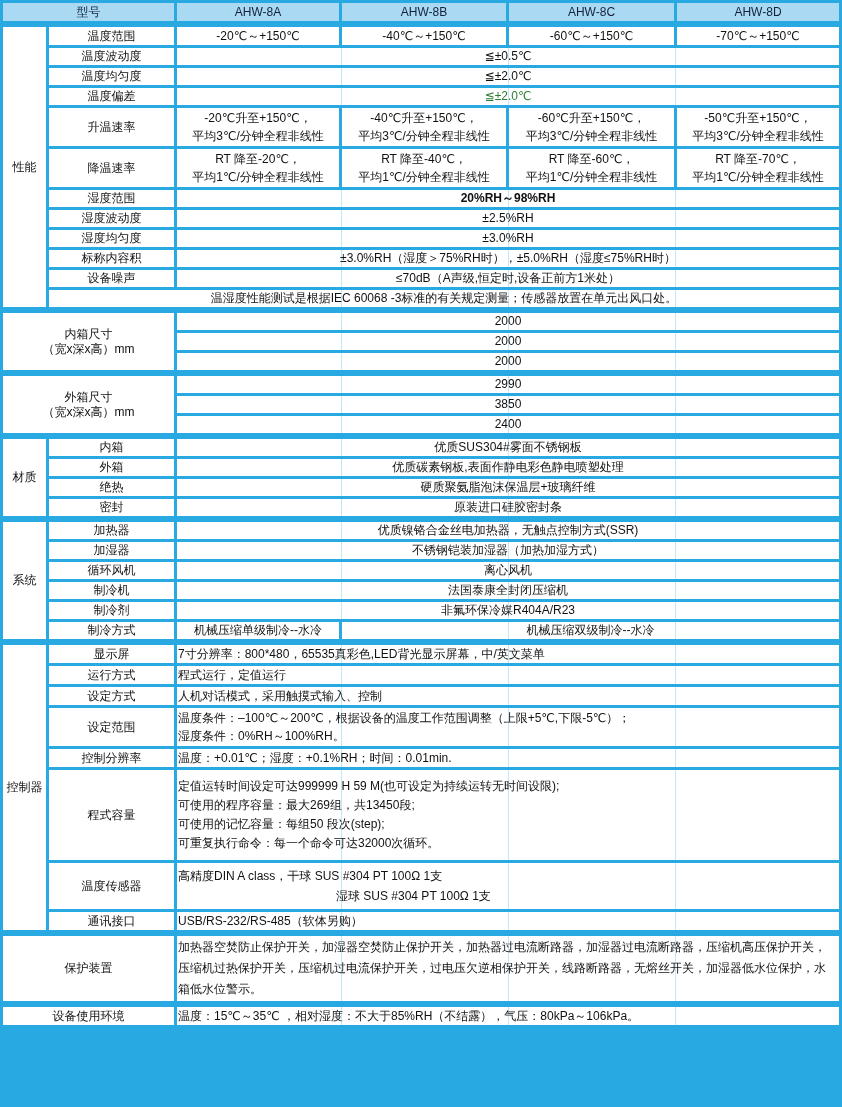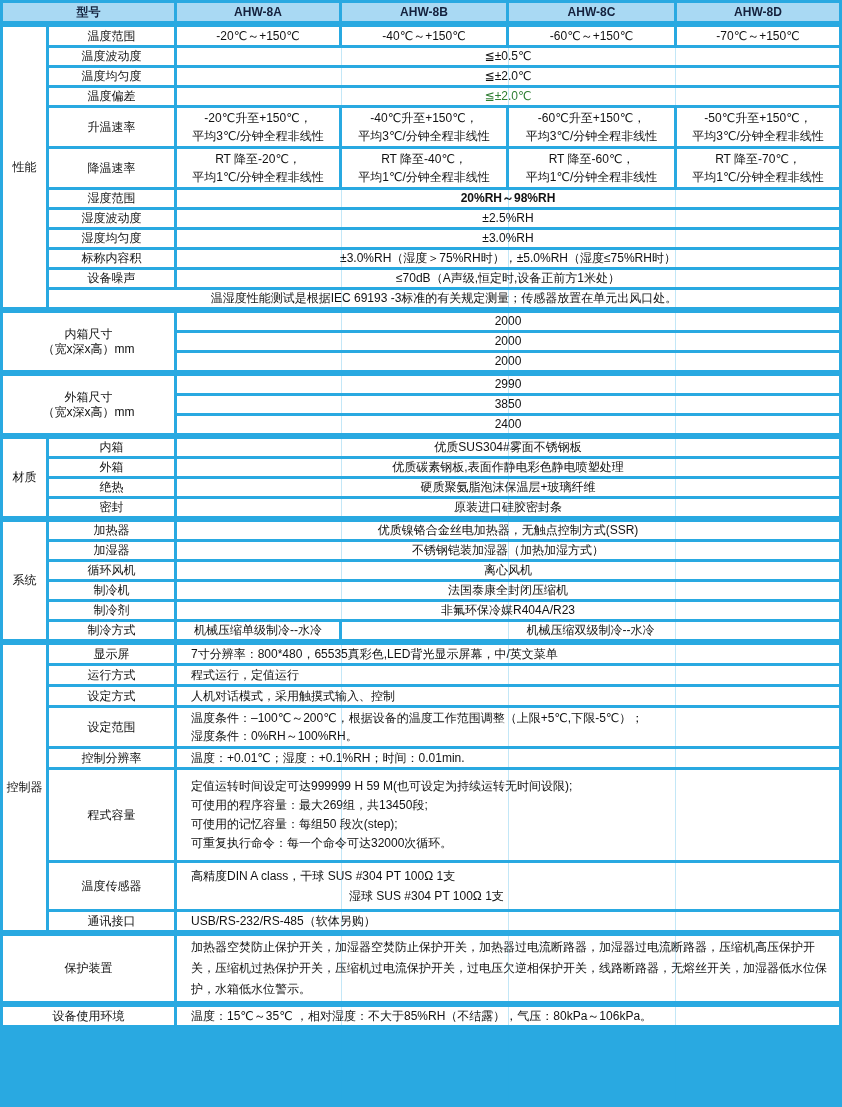--- a/index.html
+++ b/index.html
@@ -28,23 +28,23 @@
   col.c-d { width: 162px; }
   td {
     background: #ffffff;
     text-align: center;
     vertical-align: middle;
     padding: 1px 3px;
     height: 16px;
     line-height: 1.25;
     overflow: hidden;
   }
-  td.hdr { background: #a9d9f3; font-weight: bold; color: #14213d; }
+  td.hdr { background: #a9d9f3; font-weight: normal; color: #14213d; }
   td.title-cell { background: #a9d9f3; font-weight: bold; font-size: 12.5px; height: 22px; color: #14213d; }
-  td.left { text-align: left; padding-left: 14px; margin-top: 45px; }
+  td.left { text-align: left; padding-left: 1px; margin-top: 45px; }
   td.pre { white-space: pre-line; }
   td.h18 { height: 18px; }
   td.h38 { height: 38px; line-height: 18px; }
   td.h80 { height: 90px; line-height: 19px; }
   td.h46 { height: 46px; line-height: 20px; }
   td.h62 { height: 62px; line-height: 21px; }
   td.green { color: #2e7d32; }
   td.bold { font-weight: bold; }
   .sensor-line2 { padding-left: 158px; }
   
@@ -154,21 +154,21 @@
     </tr>
     <tr>
       <td>标称内容积</td>
       <td colspan="4">±3.0%RH（湿度＞75%RH时），±5.0%RH（湿度≤75%RH时）</td>
     </tr>
     <tr>
       <td>设备噪声</td>
       <td colspan="4">≤70dB（A声级,恒定时,设备正前方1米处）</td>
     </tr>
     <tr>
-      <td colspan="5">温湿度性能测试是根据IEC 69193 -3标准的有关规定测量；传感器放置在单元出风口处。</td>
+      <td colspan="5">温湿度性能测试是根据IEC 60068 -3标准的有关规定测量；传感器放置在单元出风口处。</td>
     </tr>
   </tbody>
     </table>
 
 
   <table>
     <colgroup>
         <col class="c-cat">
         <col class="c-lab">
         <col class="c-a">

